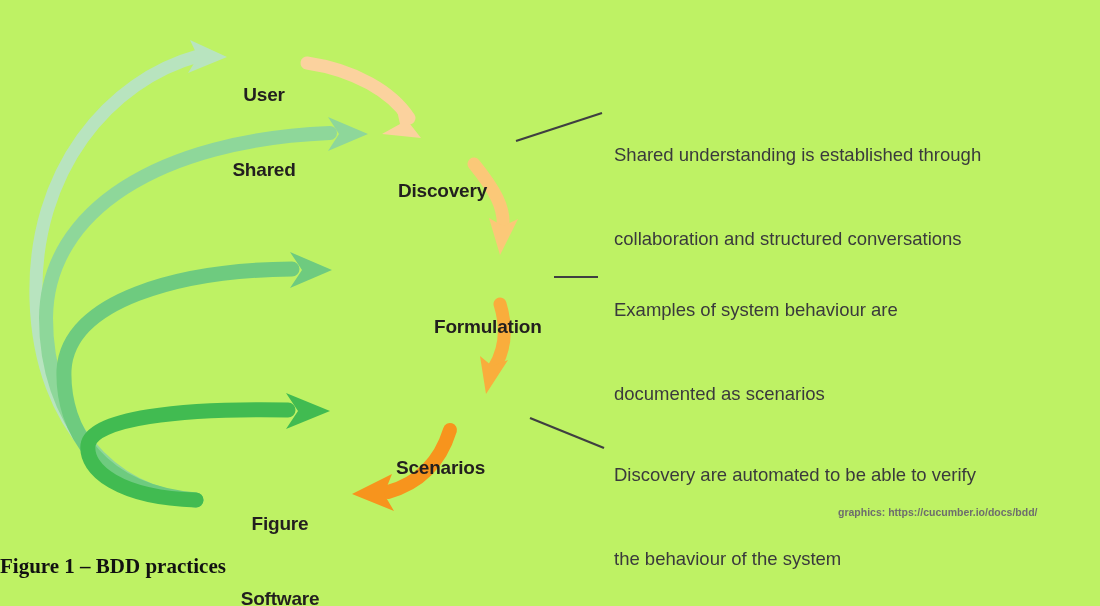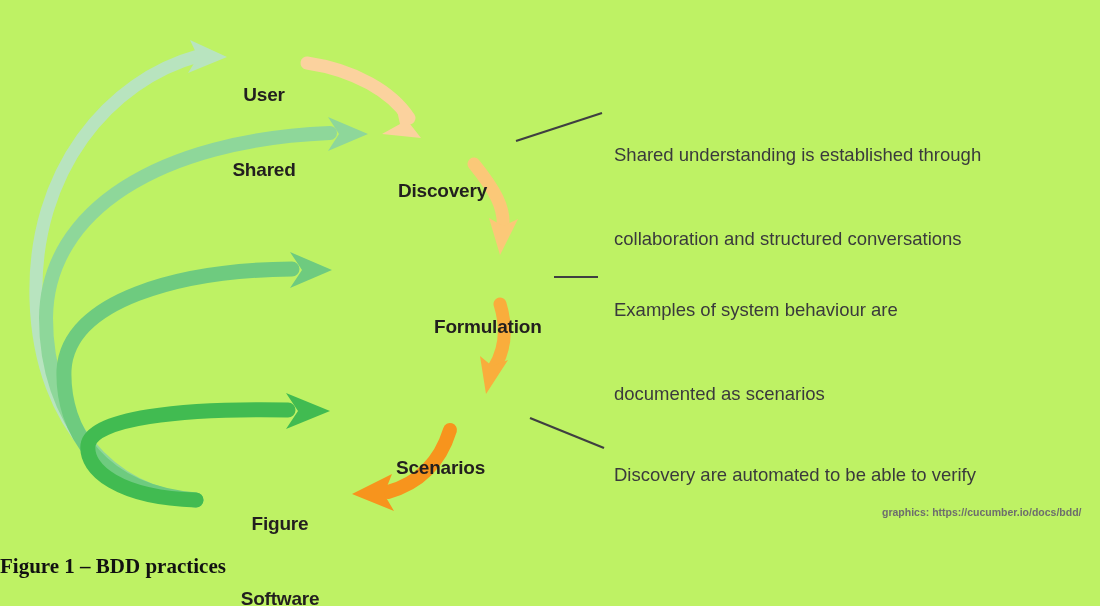--- a/index.html
+++ b/index.html
@@ -48,21 +48,20 @@
     color: #3a3a3c;
     white-space: pre;
   }
   .credit {
     position: absolute;
     font-family: "Liberation Sans", sans-serif;
     font-size: 10.5px;
     font-weight: bold;
     color: #6d6d6d;
     white-space: pre;
-    margin-left: 44px;
   }
   .figure-caption {
     position: absolute;
     left: 0;
     top: 554px;
     width: 1100px;
     text-align: left;
     font-family: "Liberation Serif", serif;
     font-weight: bold;
     font-size: 21px;
@@ -149,19 +148,20 @@
     <div>collaboration and structured conversations</div>
   </div>
 
   <div class="annotation" style="left:614px; top:240px;">
     <div>Examples of system behaviour are</div>
     <div>documented as scenarios</div>
   </div>
 
   <div class="annotation" style="left:614px; top:405px;">
     <div>Discovery are automated to be able to verify</div>
+    <div>the behaviour of the system</div>
   </div>
 
   <div class="credit" style="left:838px; top:506px;">graphics: https://cucumber.io/docs/bdd/</div>
 
   <div class="figure-caption">Figure 1 – BDD practices</div>
 
 </div>
 
 </body></html>

